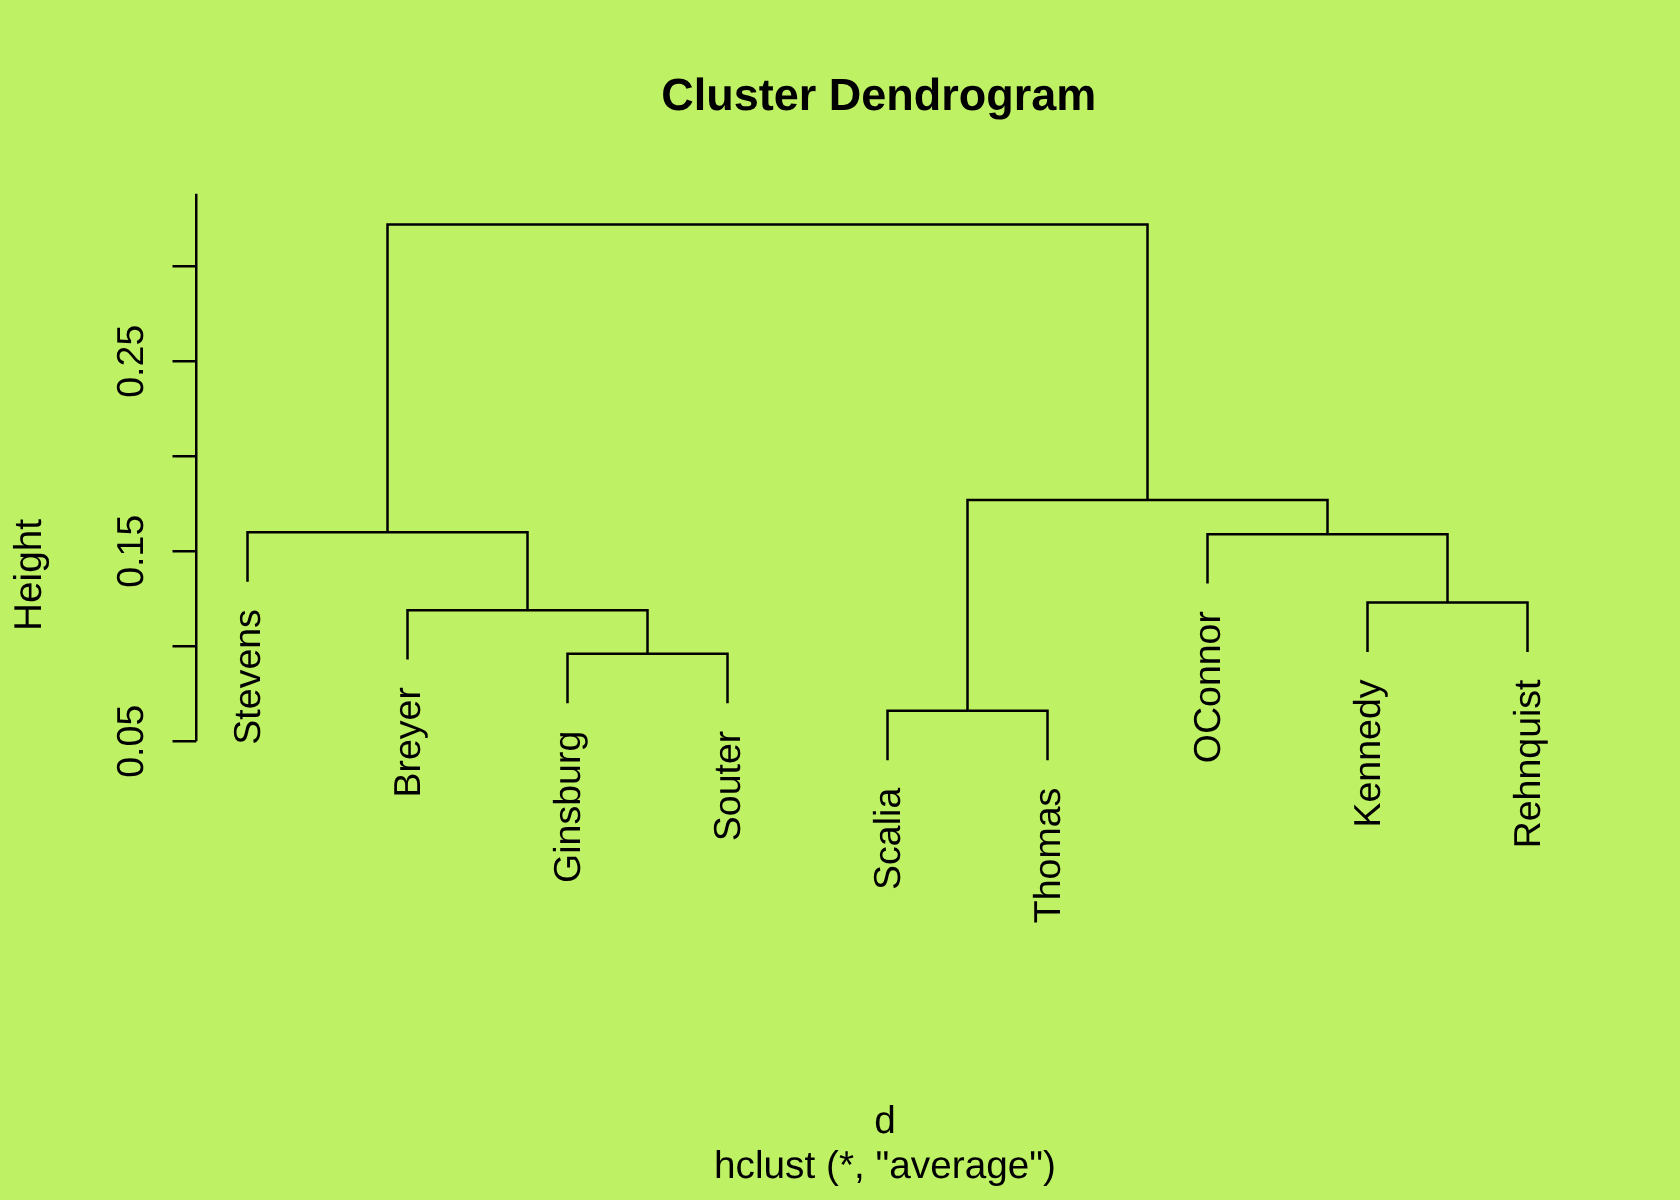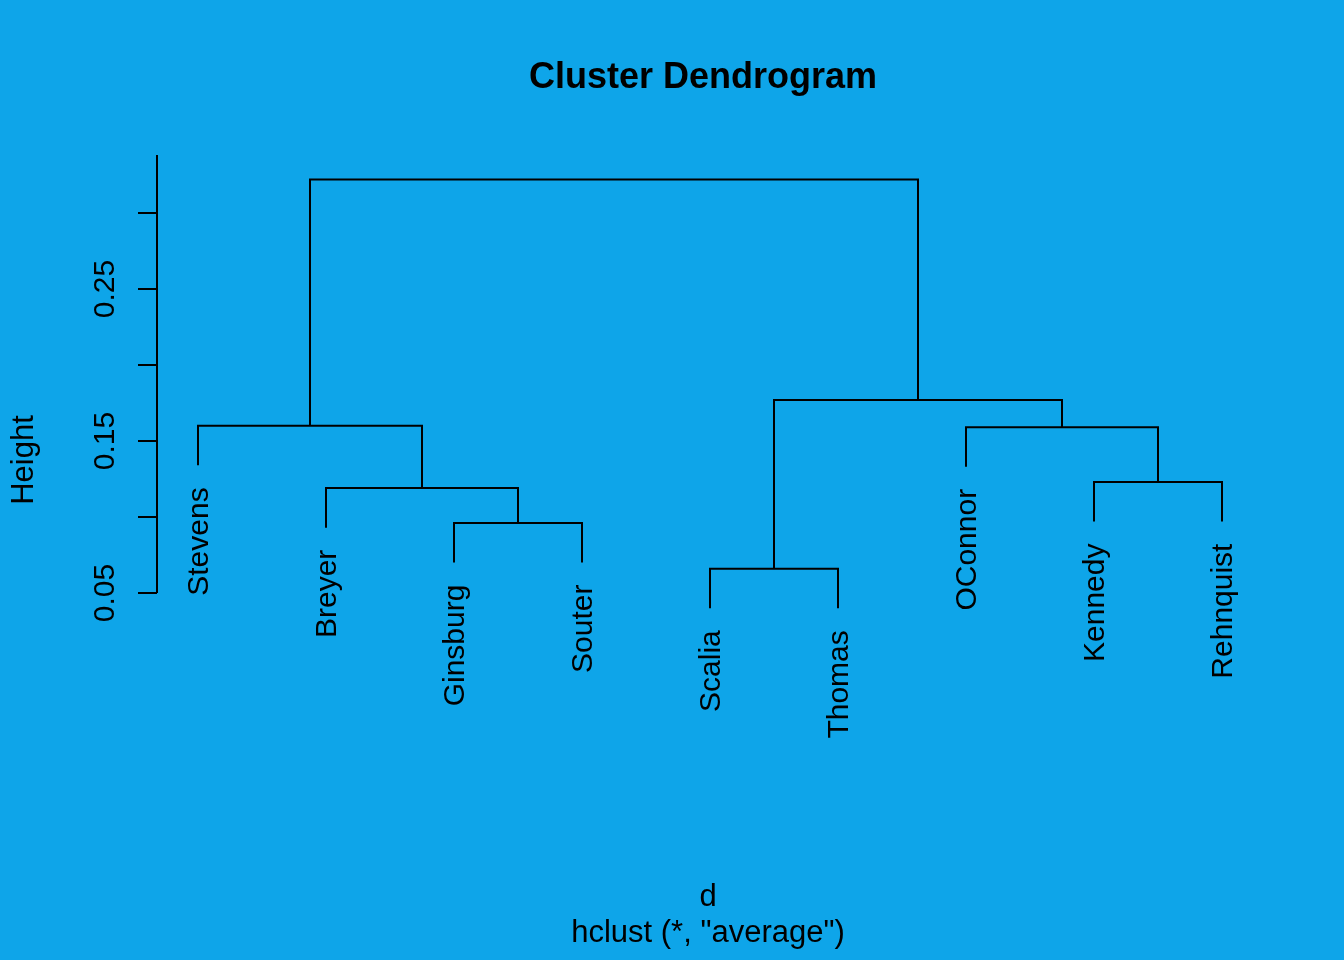--- a/index.html
+++ b/index.html
@@ -4,21 +4,21 @@
 <style>
   html, body {
     margin: 0;
     padding: 0;
     background: #ffffff;
   }
   .figure {
     position: relative;
     width: 1344px;
     height: 960px;
-    background: #0ea5e9;
+    background: #bef264;
     overflow: hidden;
     font-family: "Liberation Sans", sans-serif;
   }
   svg.plot {
     position: absolute;
     left: 0;
     top: 0;
   }
   svg.plot text {
     font-family: "Liberation Sans", sans-serif;

